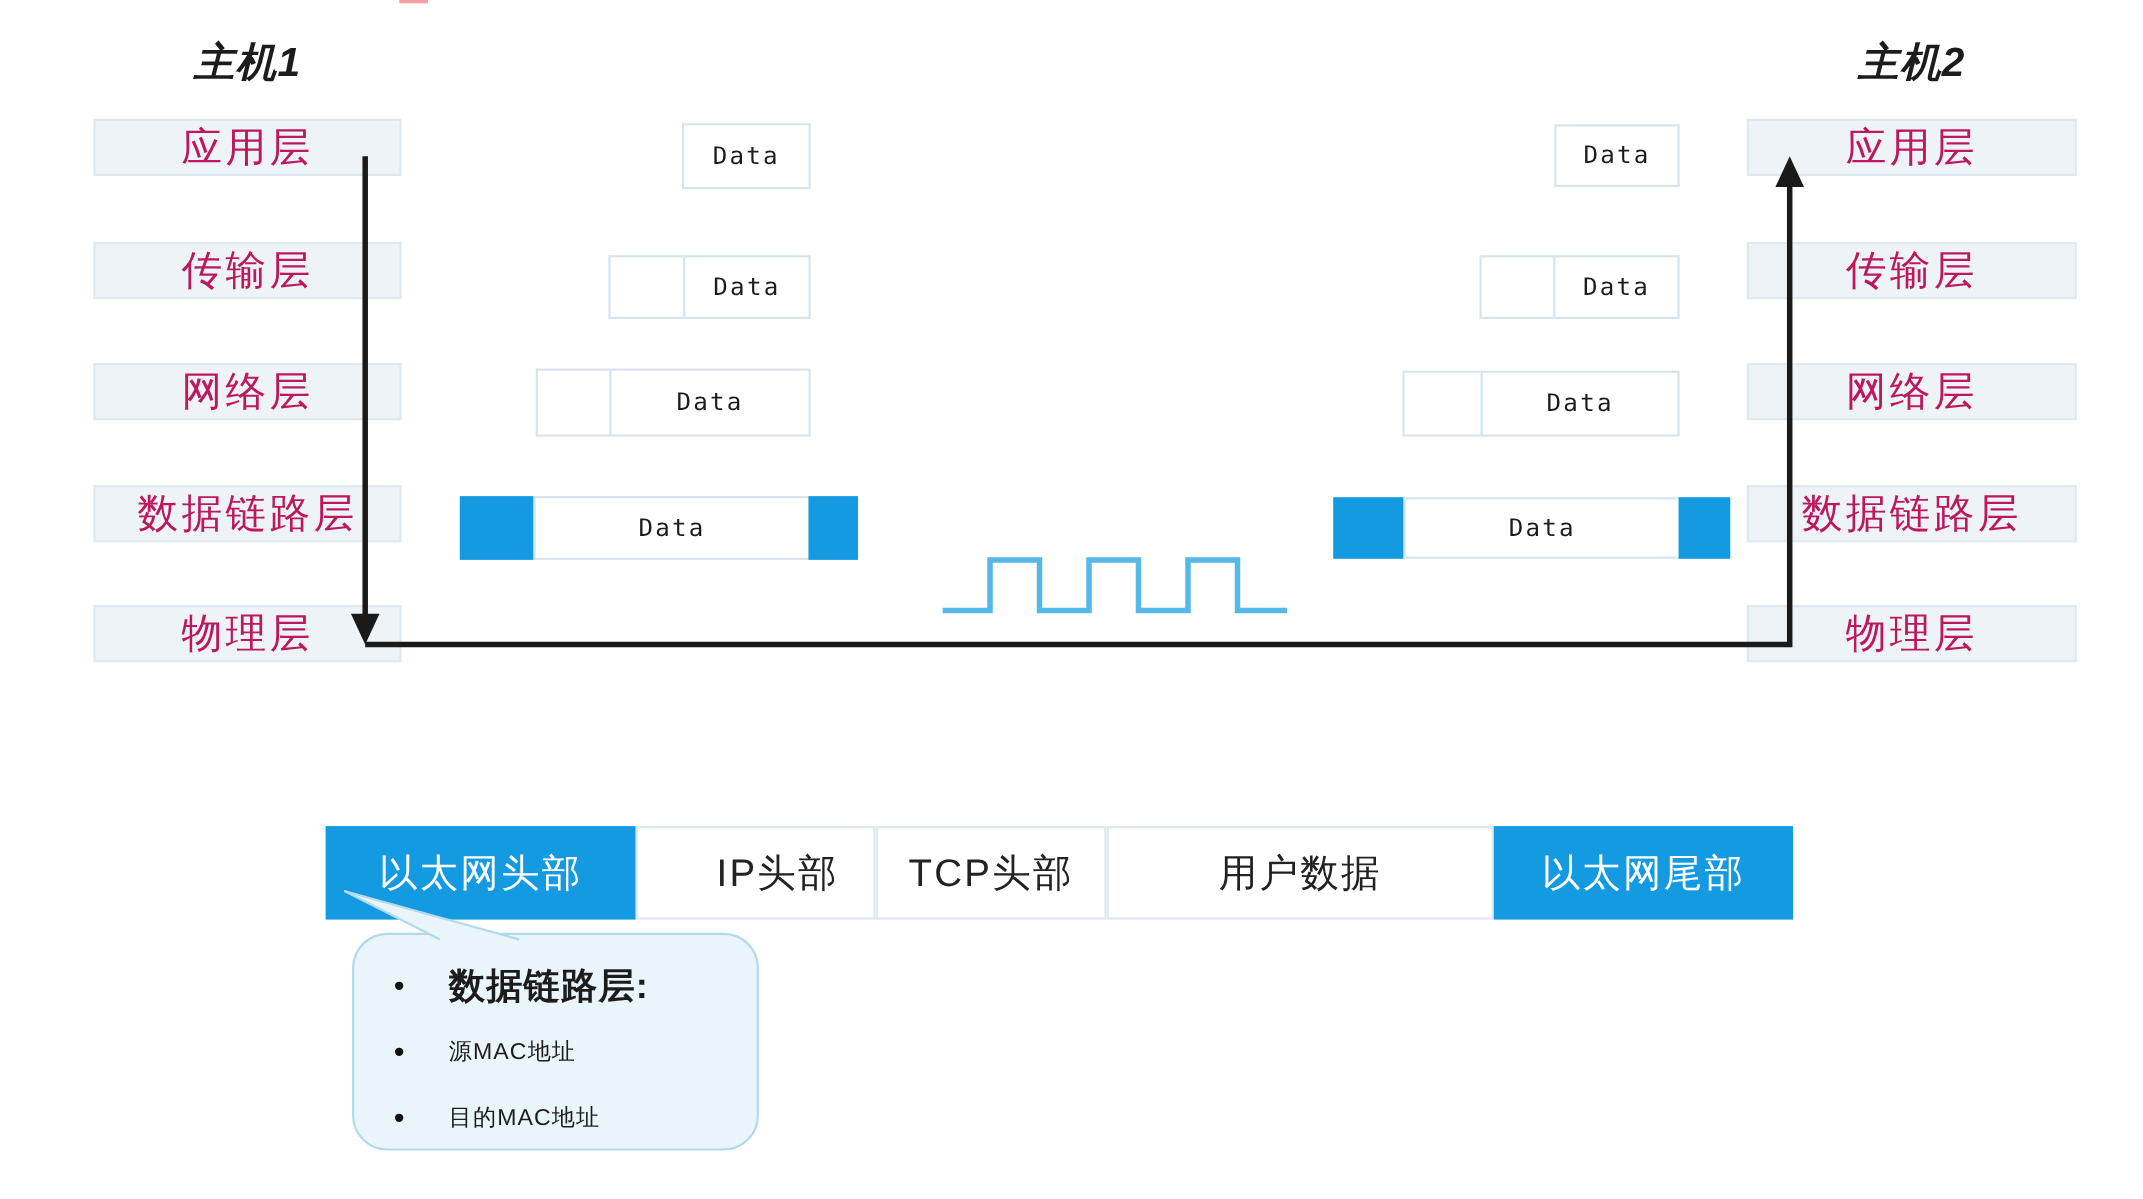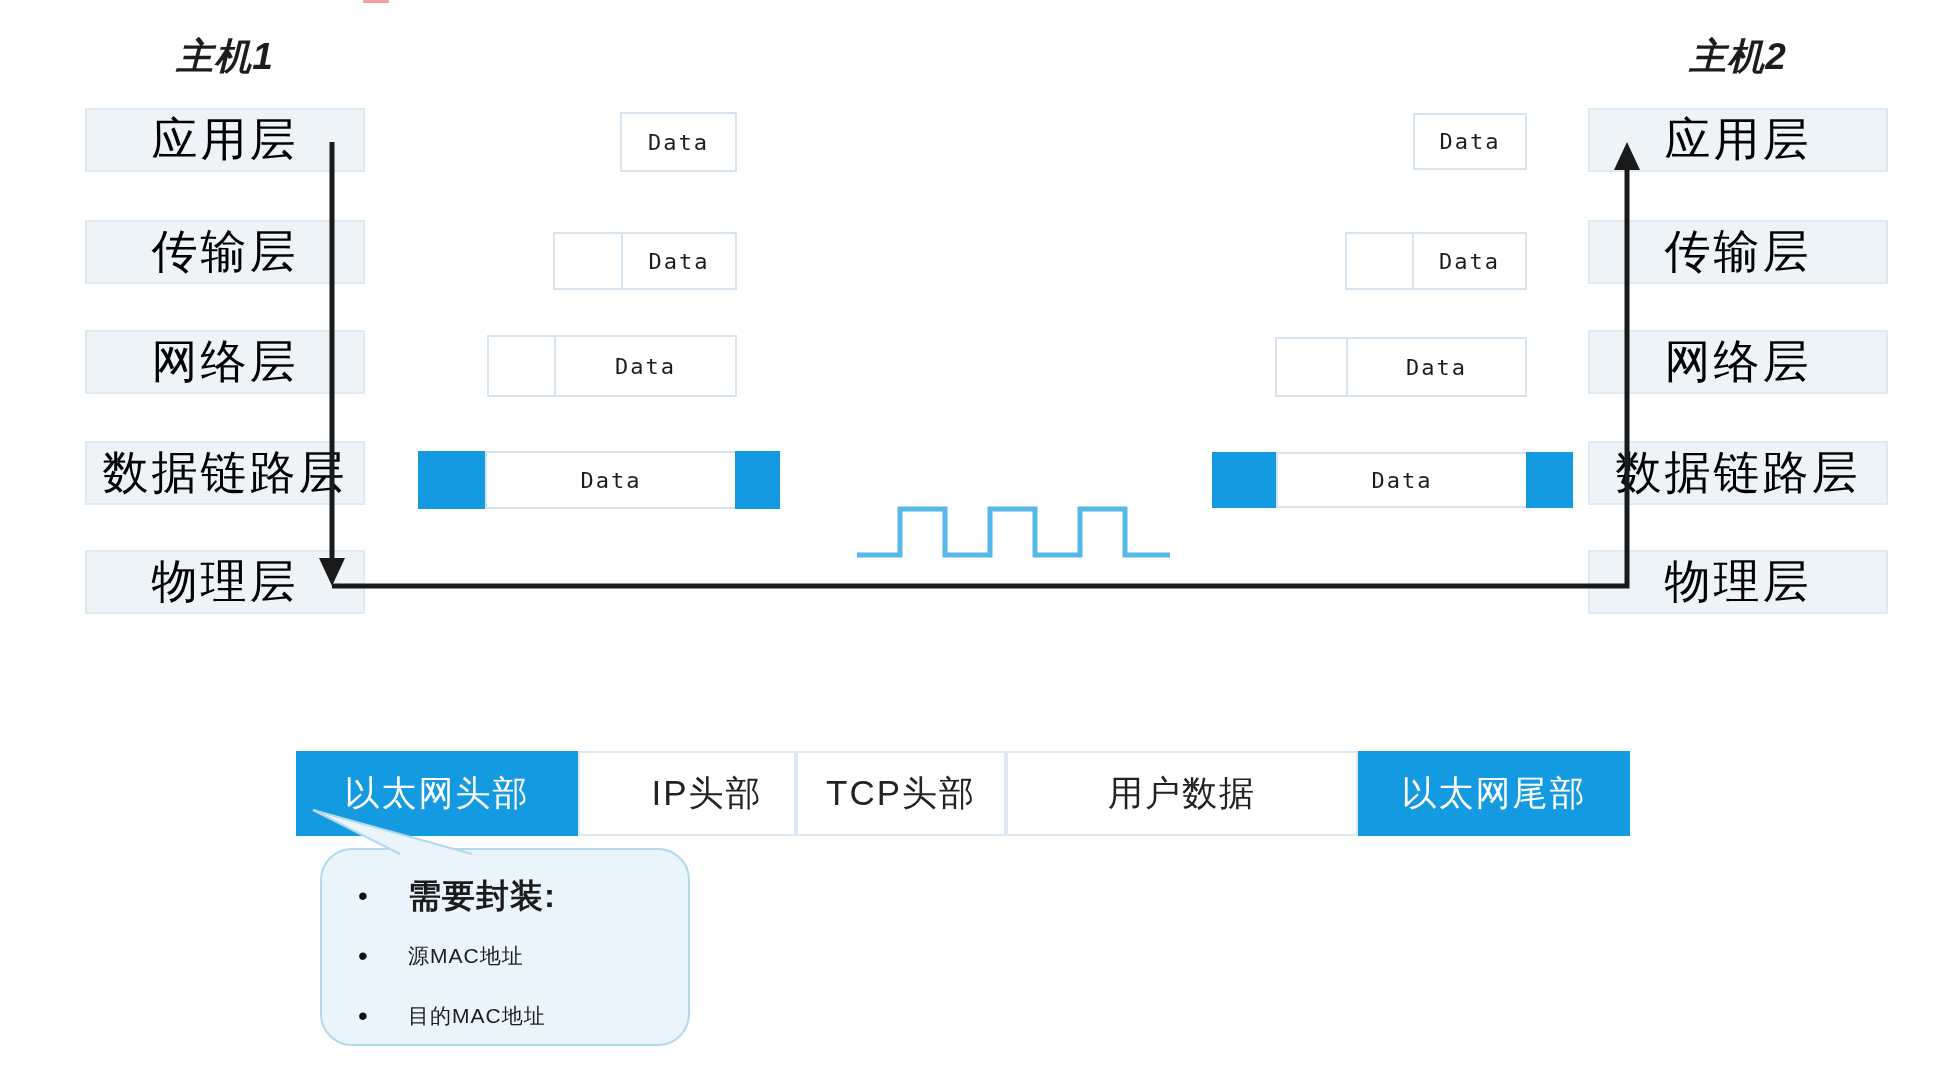--- a/index.html
+++ b/index.html
@@ -2,23 +2,23 @@
 <html><head>
 <meta charset="utf-8">
 <style>
   html,body{margin:0;padding:0;background:#fff;}
   #stage{
     position:relative;width:1948px;height:1090px;background:#ffffff;overflow:hidden;
     font-family:"Liberation Sans",sans-serif;color:#1f1f1f;
   }
   
   .layer-box{
-    position:absolute;height:64px;background:#eef3f8;border:2px solid #dfe9f0;
+    position:absolute;height:52px;background:#eef3f8;border:2px solid #dfe9f0;
     box-sizing:border-box;display:flex;align-items:center;justify-content:center;
-    font-size:46px;letter-spacing:3px;color:#000000;
+    font-size:37px;letter-spacing:3px;color:#be185d;
   }
   .host-title{
     position:absolute;font-size:37px;font-weight:bold;text-align:center;color:#1c1c1c;
     letter-spacing:1px;
     font-style:italic;
   }
   
   .cell{
     position:absolute;background:#ffffff;border:2px solid #d7e4ee;box-sizing:border-box;
     display:flex;align-items:center;justify-content:center;
@@ -106,21 +106,21 @@
 
   <div class="bar-seg blue" style="left:296px;width:282px;">以太网头部</div>
   <div class="bar-seg white" style="left:578px;width:218px;padding-left:40px;">IP头部</div>
   <div class="bar-seg white" style="left:796px;width:210px;">TCP头部</div>
   <div class="bar-seg white" style="left:1006px;width:352px;">用户数据</div>
   <div class="bar-seg blue" style="left:1358px;width:272px;">以太网尾部</div>
 
   <div class="bubble">
     <div class="row first">
       <span class="dot">•</span>
-      <span class="btxt">需要封装:</span>
+      <span class="btxt">数据链路层:</span>
     </div>
     <div class="row">
       <span class="dot">•</span>
       <span class="btxt">源MAC地址</span>
     </div>
     <div class="row">
       <span class="dot">•</span>
       <span class="btxt">目的MAC地址</span>
     </div>
   </div>

